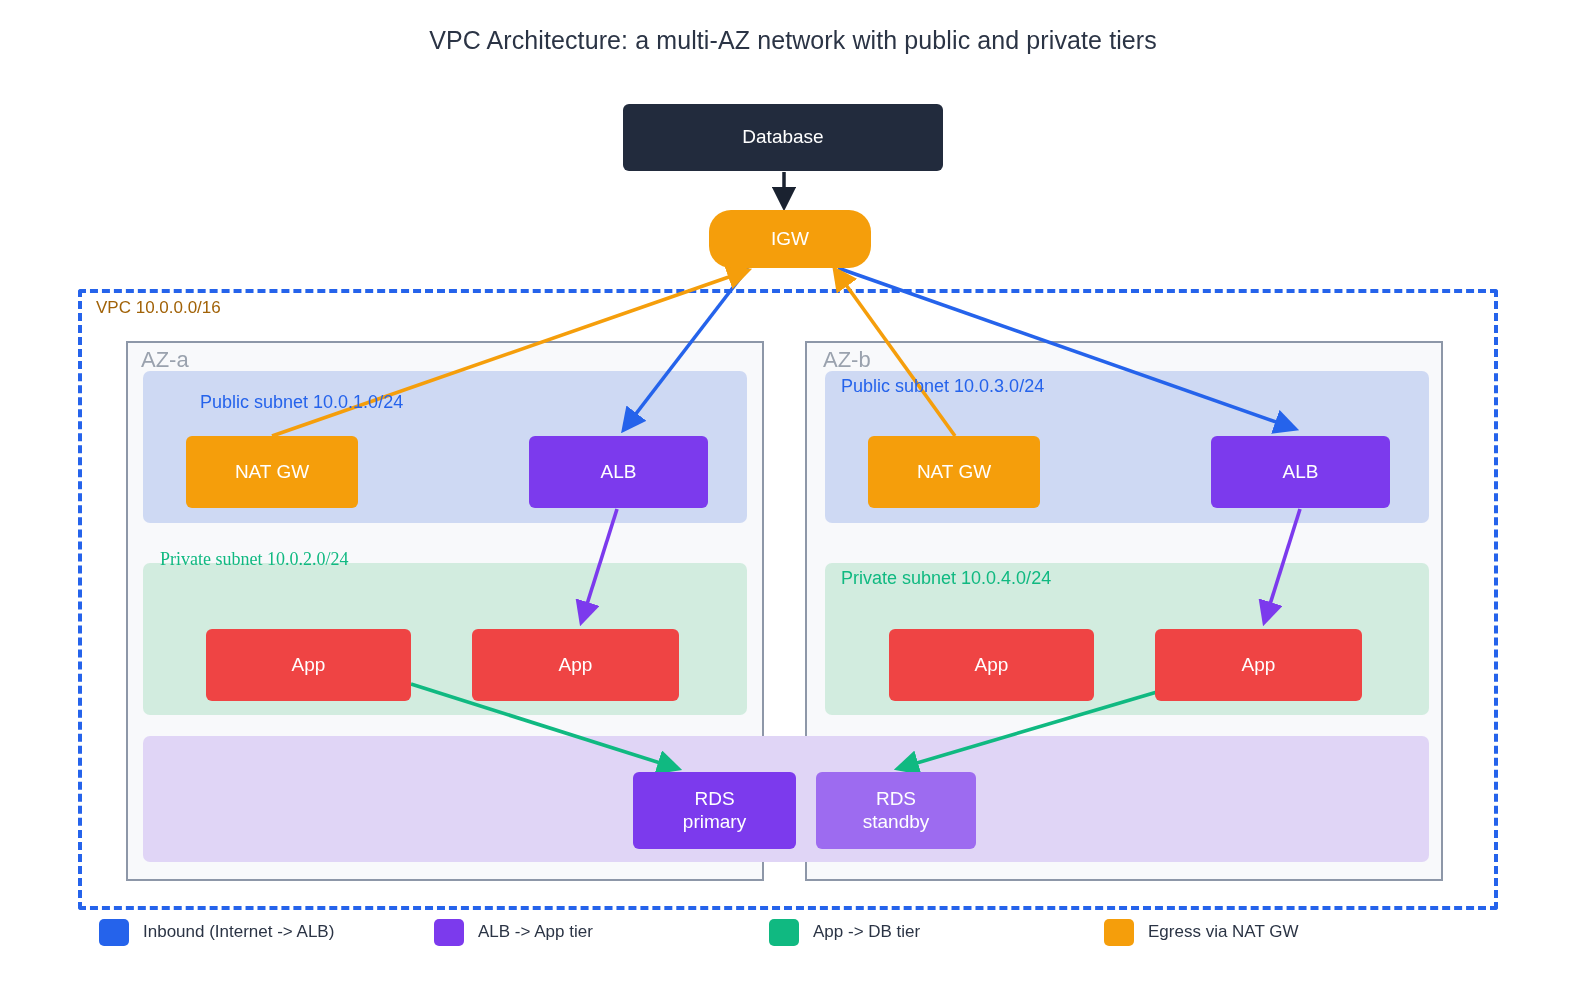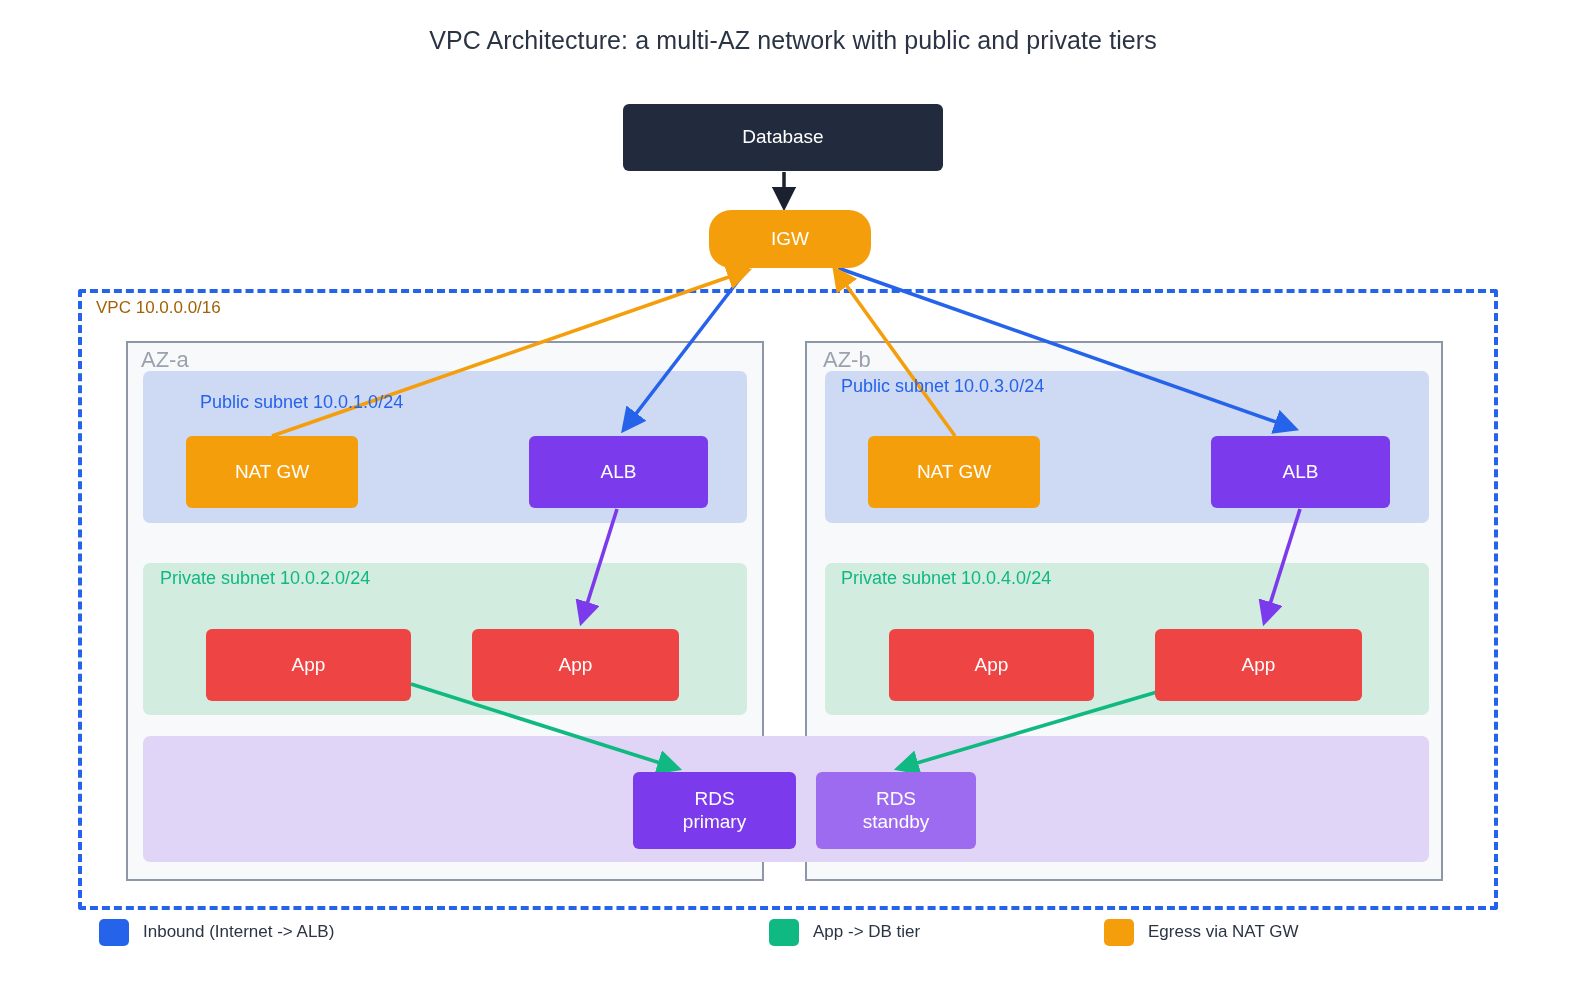--- a/index.html
+++ b/index.html
@@ -128,21 +128,21 @@
 
   <div class="abs az-box" id="az-b-box"></div>
   <div class="abs az-label" id="az-b-label">AZ-b</div>
 
   <div class="abs subnet subnet-public" style="left:143px;top:371px;width:604px;height:152px;"></div>
   <div class="abs subnet-label lbl-public" style="left:160px;top:392px;margin-left:40px;">Public subnet  10.0.1.0/24</div>
   <div class="abs node node-orange" style="left:186px;top:436px;width:172px;height:72px;">NAT GW</div>
   <div class="abs node node-purple" style="left:529px;top:436px;width:179px;height:72px;">ALB</div>
 
   <div class="abs subnet subnet-private" style="left:143px;top:563px;width:604px;height:152px;"></div>
-  <div class="abs subnet-label lbl-private" style="left:160px;top:568px;">Private subnet  10.0.2.0/24</div>
+  <div class="abs subnet-label lbl-private" style="left:160px;top:549px;font-family:Liberation Serif, serif;">Private subnet  10.0.2.0/24</div>
   <div class="abs node node-green" style="left:206px;top:629px;width:205px;height:72px;">App</div>
   <div class="abs node node-green" style="left:472px;top:629px;width:207px;height:72px;">App</div>
 
   <div class="abs subnet subnet-public" style="left:825px;top:371px;width:604px;height:152px;"></div>
   <div class="abs subnet-label lbl-public" style="left:841px;top:376px;">Public subnet  10.0.3.0/24</div>
   <div class="abs node node-orange" style="left:868px;top:436px;width:172px;height:72px;">NAT GW</div>
   <div class="abs node node-purple" style="left:1211px;top:436px;width:179px;height:72px;">ALB</div>
 
   <div class="abs subnet subnet-private" style="left:825px;top:563px;width:604px;height:152px;"></div>
   <div class="abs subnet-label lbl-private" style="left:841px;top:568px;">Private subnet  10.0.4.0/24</div>
@@ -194,20 +194,24 @@
     <line x1="411" y1="684" x2="676" y2="768" stroke="#10b981" stroke-width="3.6" marker-end="url(#ah-green)"></line>
 
     <line x1="1157" y1="692" x2="900" y2="768" stroke="#10b981" stroke-width="3.6" marker-end="url(#ah-green)"></line>
   </svg>
 
   <div class="abs" id="legend">
     <div class="legend-item" style="left:95px;">
       <span class="legend-swatch" style="background:#2563eb;"></span>
       <span class="legend-text">Inbound (Internet -&gt; ALB)</span>
     </div>
+    <div class="legend-item" style="left:430px;">
+      <span class="legend-swatch" style="background:#7c3aed;"></span>
+      <span class="legend-text">ALB -&gt; App tier</span>
+    </div>
     <div class="legend-item" style="left:765px;">
       <span class="legend-swatch" style="background:#10b981;"></span>
       <span class="legend-text">App -&gt; DB tier</span>
     </div>
     <div class="legend-item" style="left:1100px;">
       <span class="legend-swatch" style="background:#f59e0b;"></span>
       <span class="legend-text">Egress via NAT GW</span>
     </div>
   </div>
 

